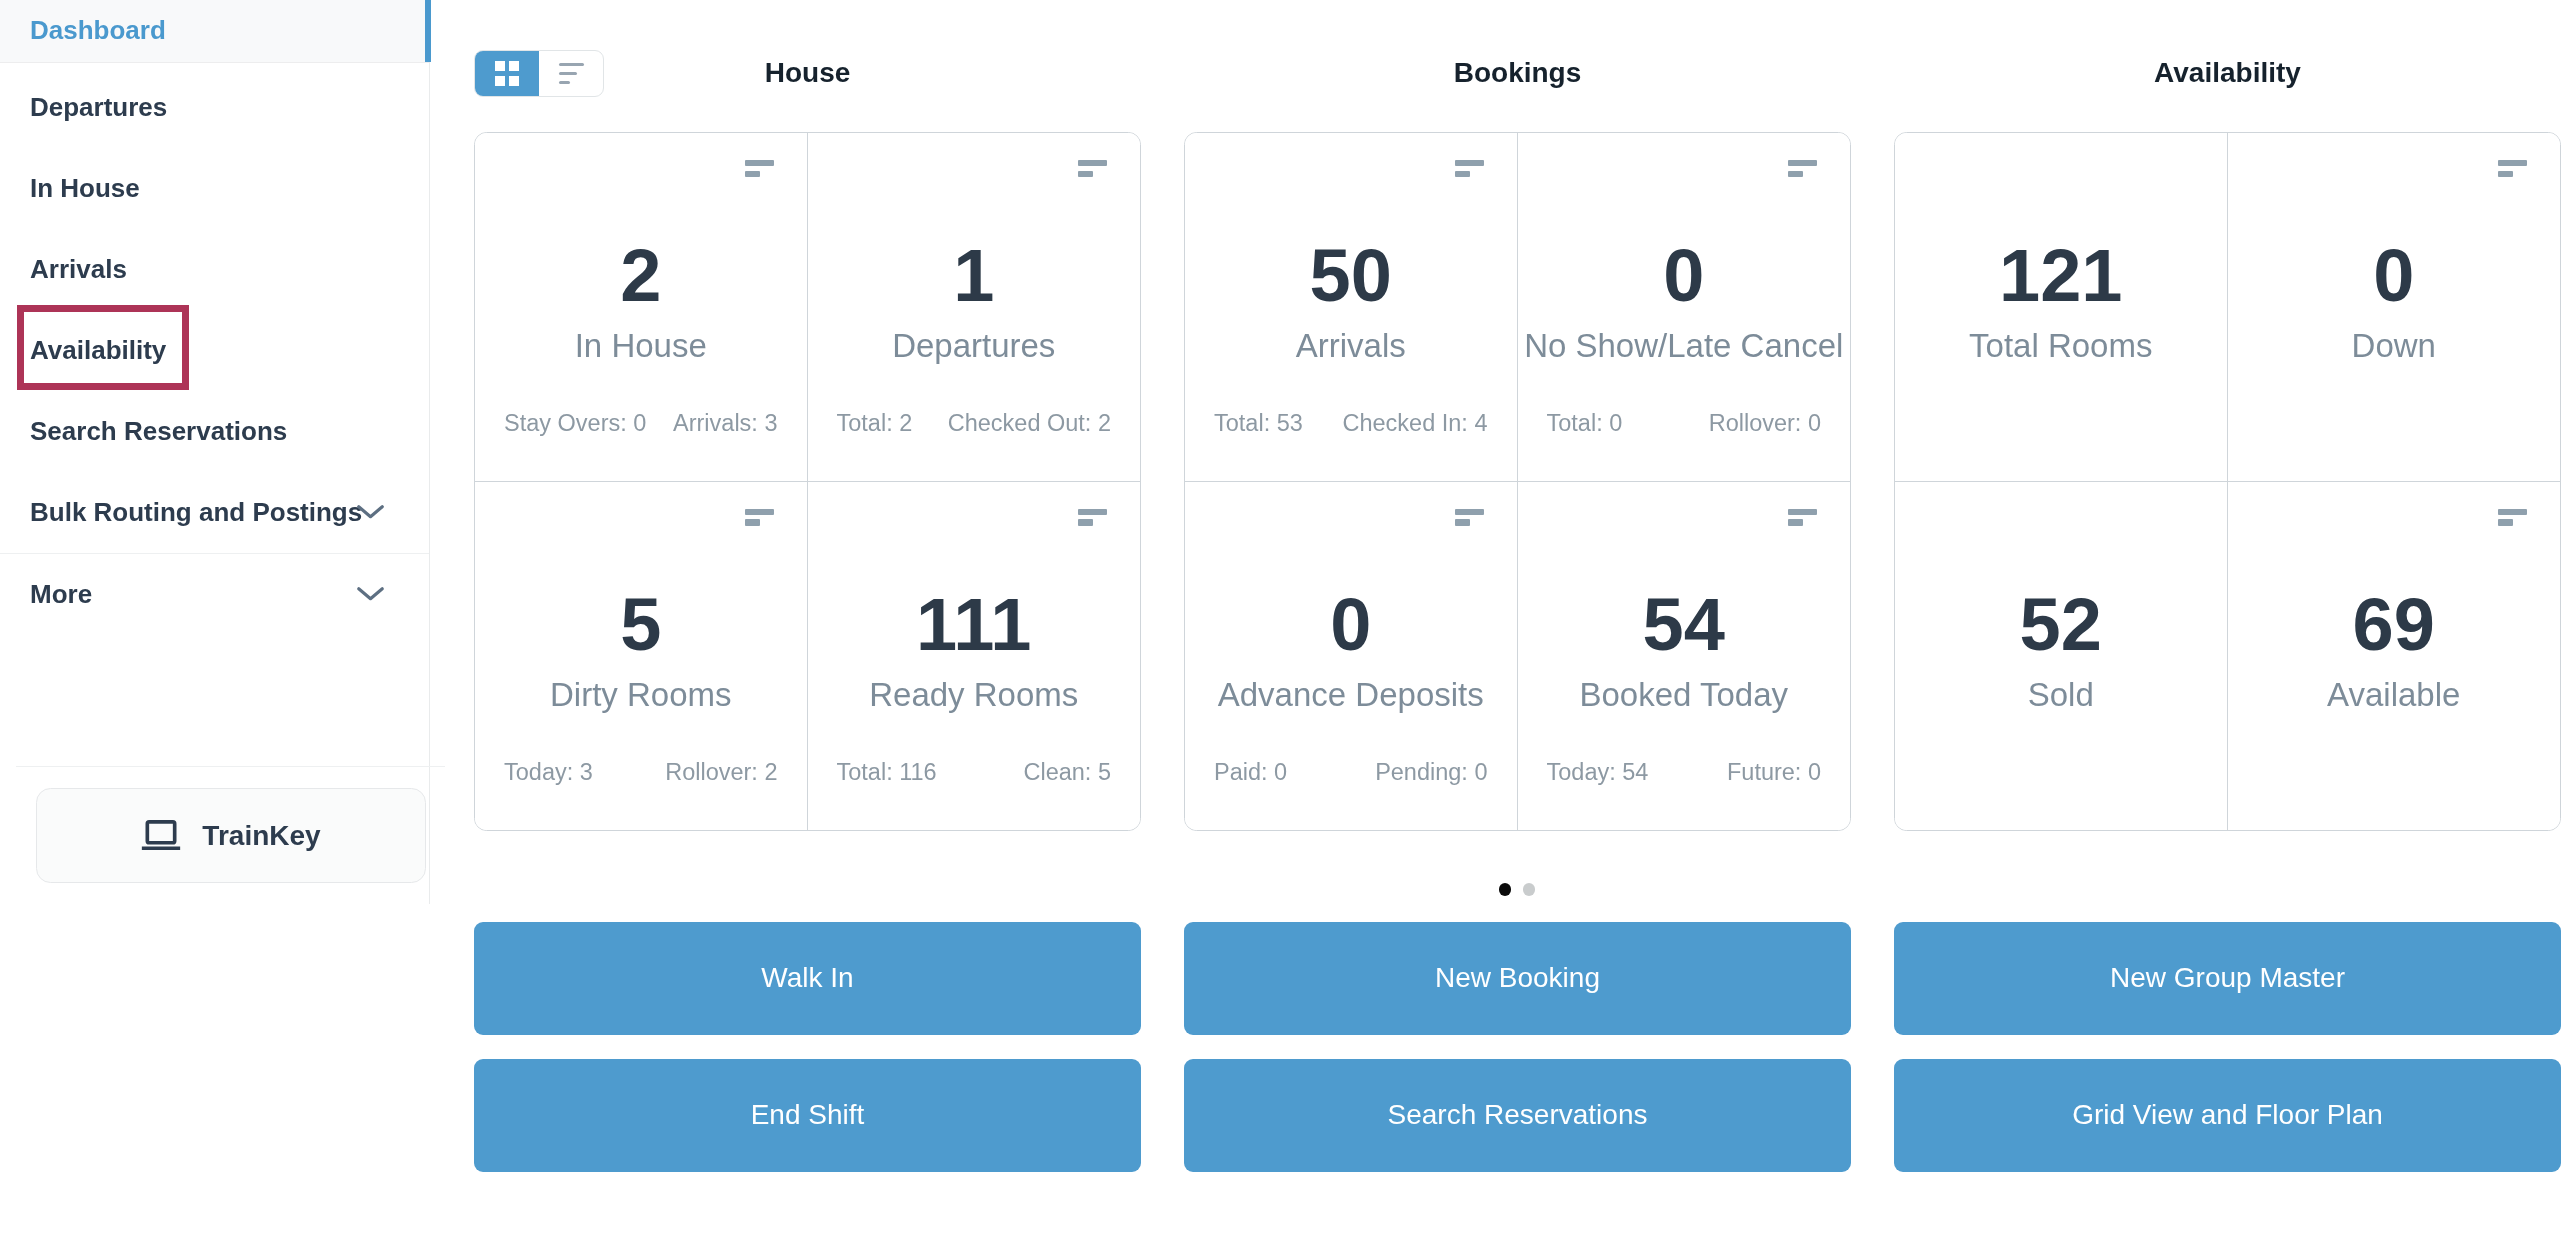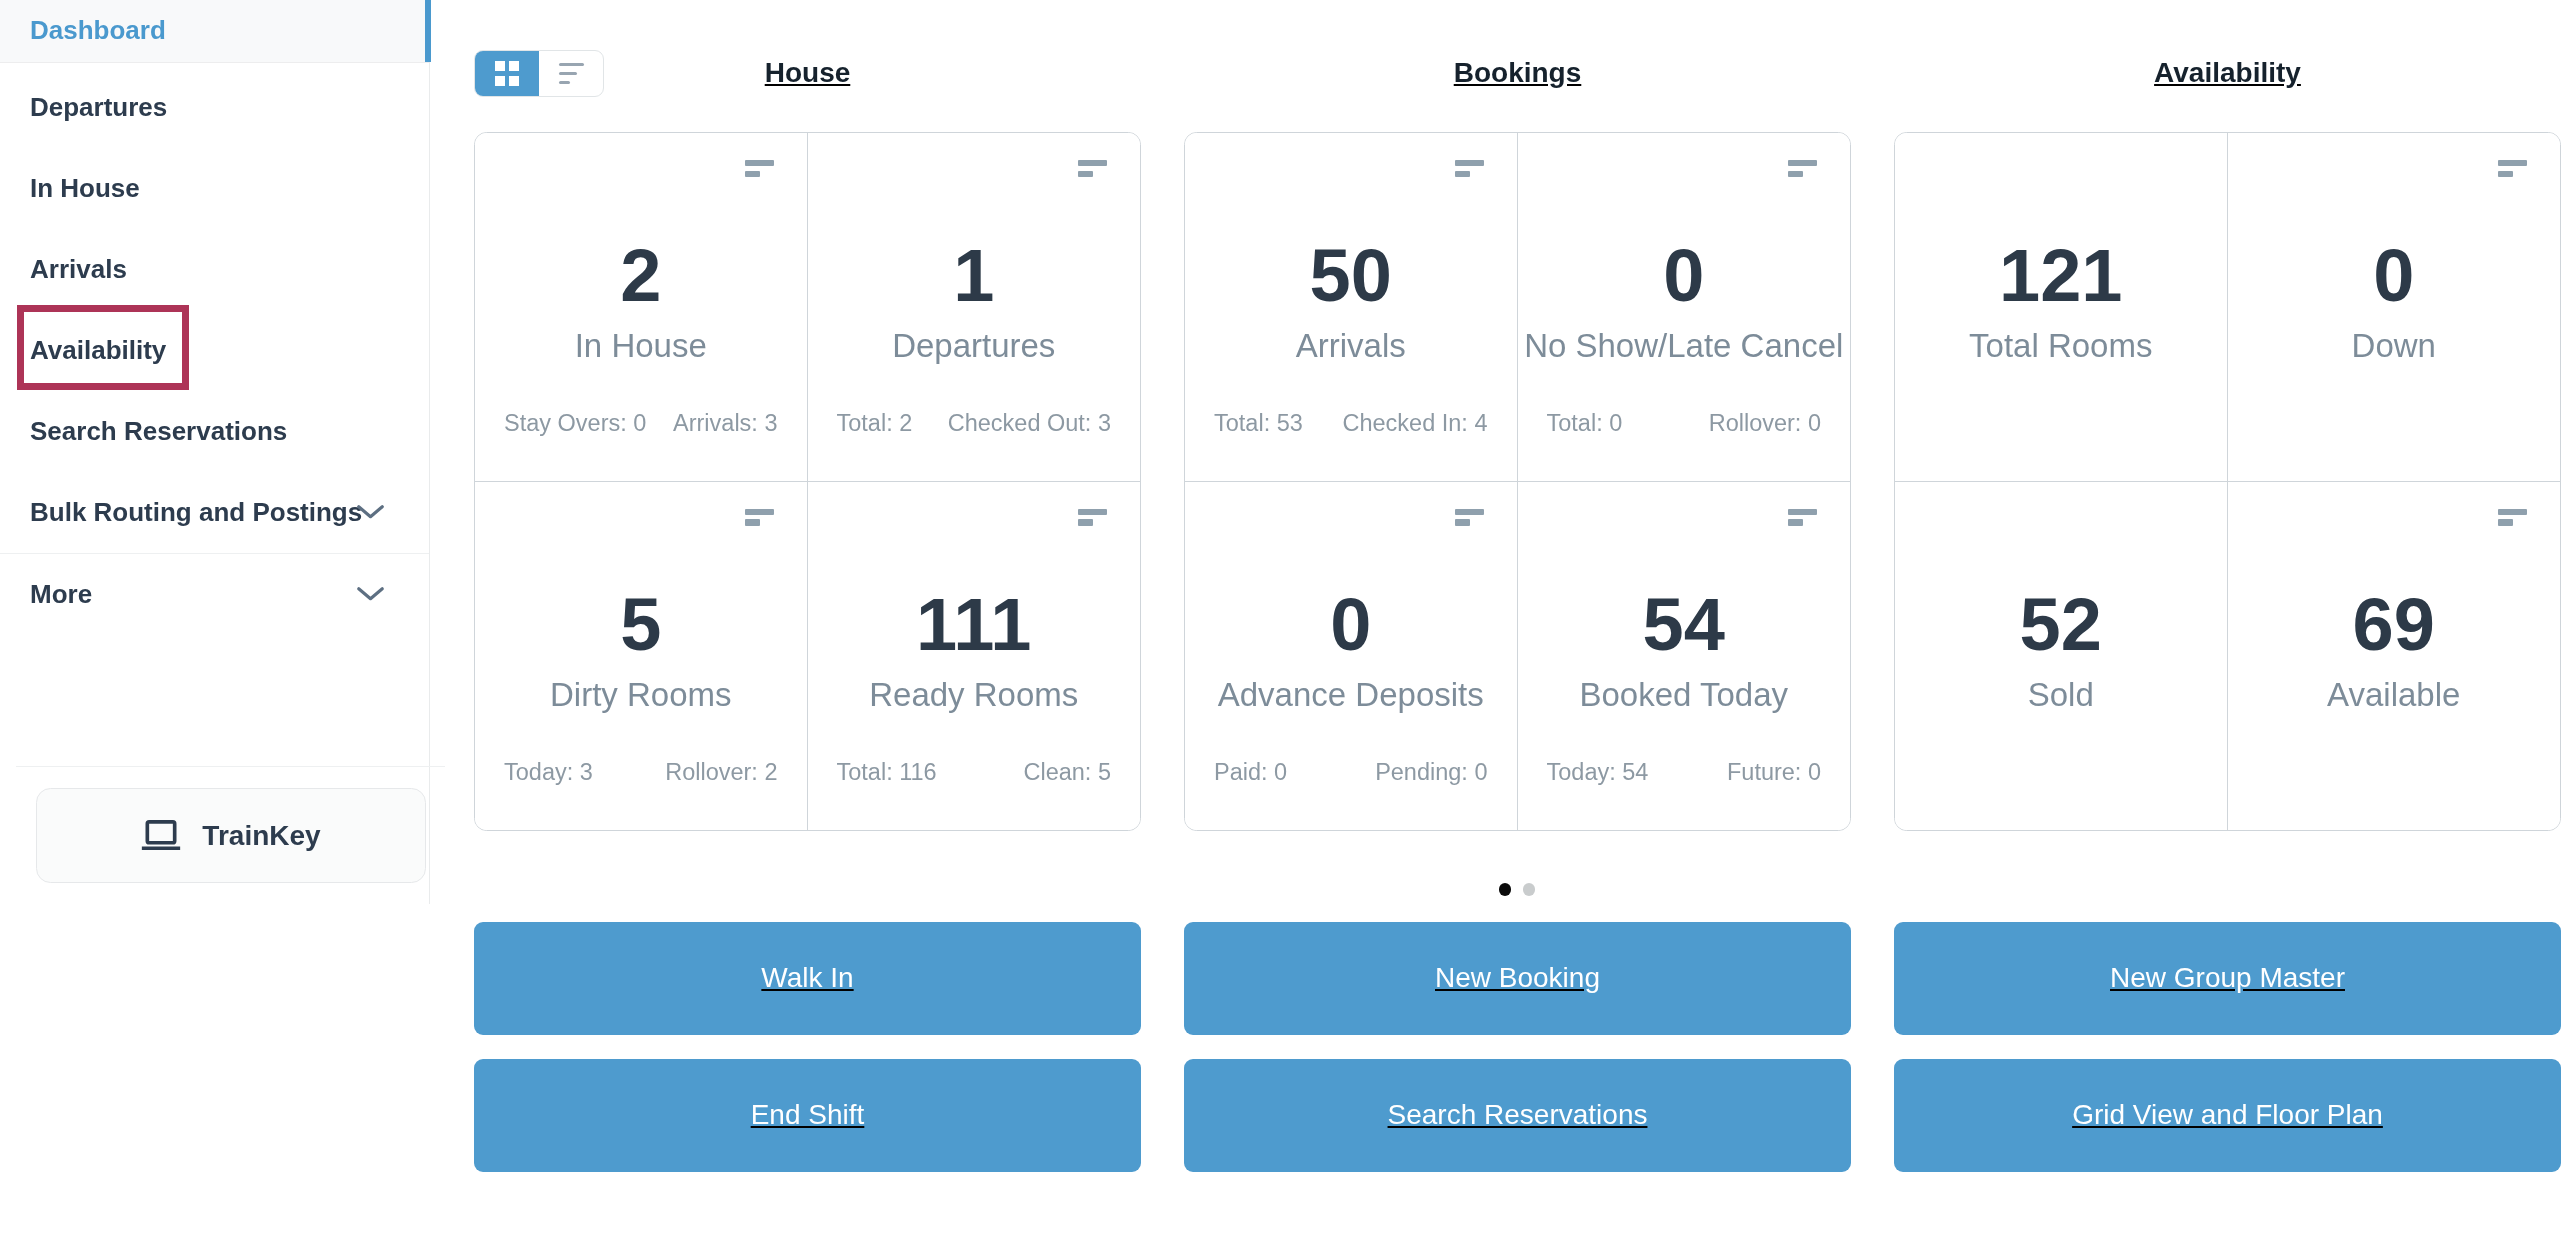--- a/index.html
+++ b/index.html
@@ -69,21 +69,20 @@
     gap: 20px;
     font-size: 28px; font-weight: 700; color: #2d3c4e;
     cursor: pointer;
   }
 
   
   .main {
     margin-left: 44px;
     padding-top: 50px;
     width: 2086px;
-    text-decoration: underline;
   }
   .col-grid {
     display: grid;
     grid-template-columns: repeat(3, 667px);
     column-gap: 43px;
   }
   .header-row { position: relative; height: 45px; margin-bottom: 37px; }
   .col-title {
     text-align: center;
     font-size: 28px; font-weight: 700;
@@ -251,21 +250,21 @@
       </div>
       <div class="cell bb">
         <span class="menu-icon">
             <i></i>
             <i></i>
           </span>
         <div class="num">1</div>
         <div class="lbl">Departures</div>
         <div class="stats">
           <span>Total: 2</span>
-          <span>Checked Out: 3</span>
+          <span>Checked Out: 2</span>
         </div>
       </div>
       <div class="cell br">
         <span class="menu-icon">
             <i></i>
             <i></i>
           </span>
         <div class="num">5</div>
         <div class="lbl">Dirty Rooms</div>
         <div class="stats">

